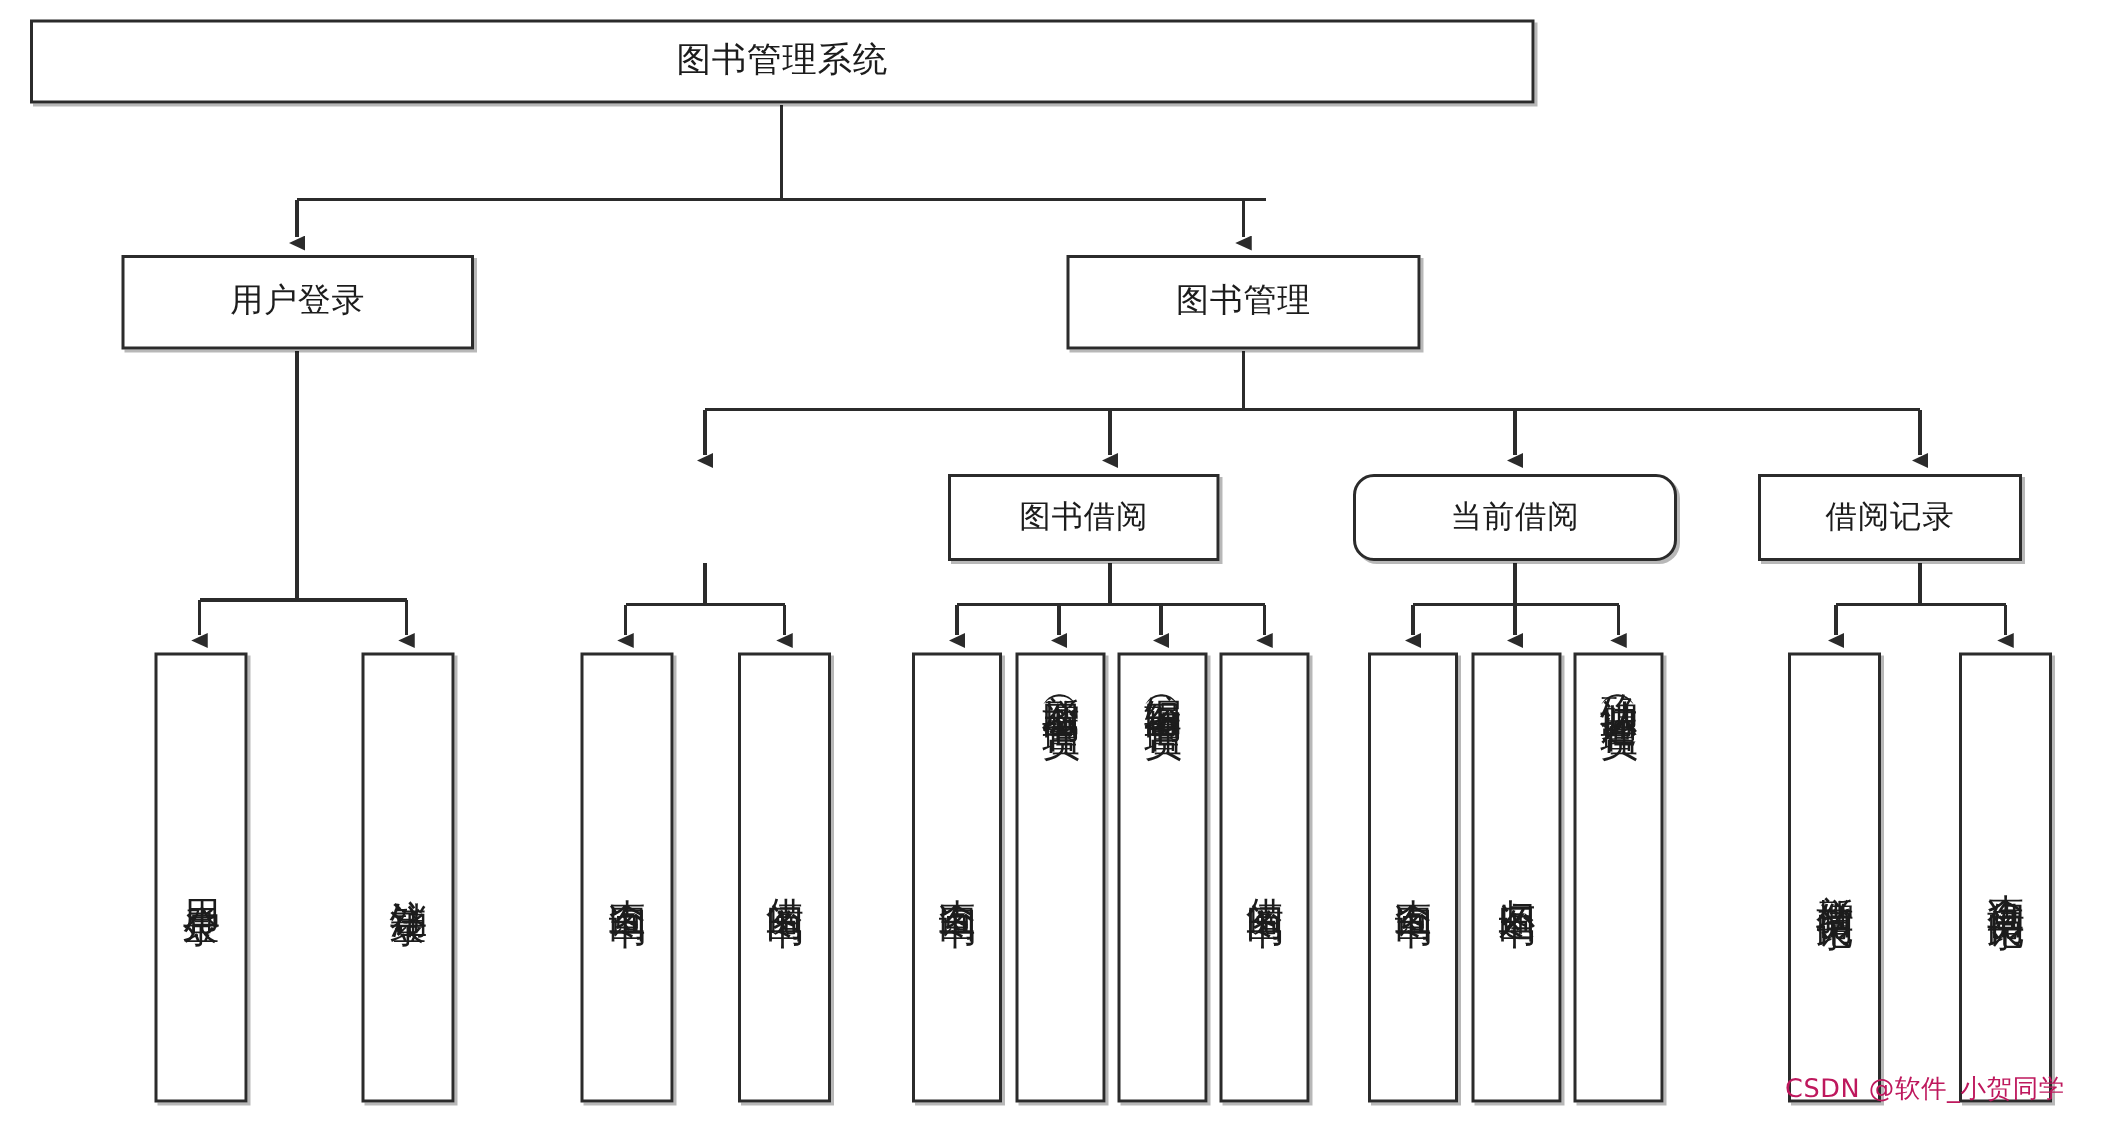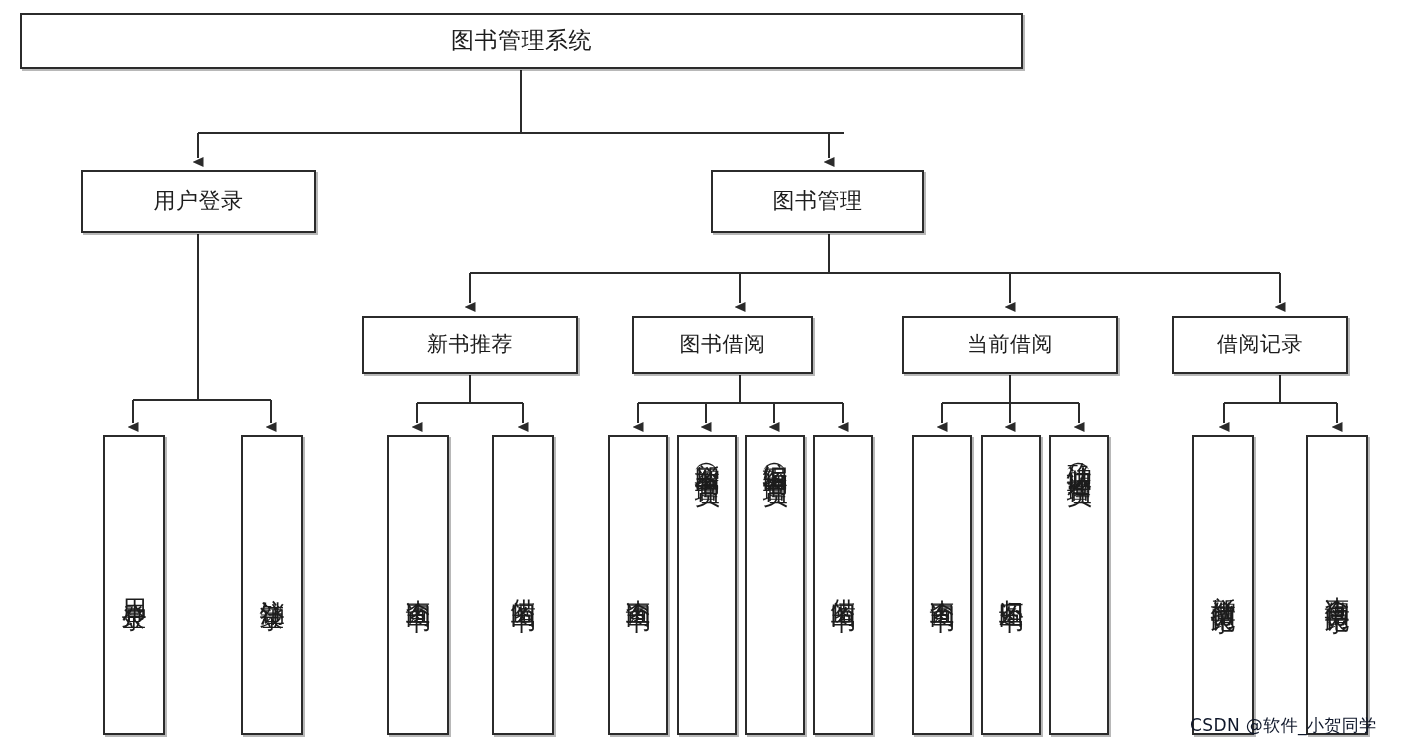--- a/index.html
+++ b/index.html
@@ -64,21 +64,21 @@
     line-height: 1.18;
     letter-spacing: 3px;
     white-space: nowrap;
     height: auto;
   }
   .leaf.centered { align-items: center; padding-top: 0; }
   
   #watermark {
     position: absolute;
     font-size: 17px;
-    color: #0f172a;
+    color: #be185d;
     white-space: nowrap;
     letter-spacing: 0.4px;
   }
 </style>
 </head>
 <body>
 
 <div id="canvas">
 
   <svg id="wires" viewBox="0 0 1405 747" width="1405" height="747">
@@ -132,31 +132,28 @@
     </g>
   </svg>
 
   <div class="node lvl-root" style="left:20px; top:13px; width:1003px; height:56px;">
     <span class="label">图书管理系统</span>
   </div>
 
   <div class="node lvl-2" style="left:81px; top:170px; width:235px; height:63px;">
     <span class="label">用户登录</span>
   </div>
-  <div class="node lvl-2" style="left:711px; top:170px; width:213px; height:63px;">
+  <div class="node lvl-2" style="left:711px; top:170px; width:236px; height:63px;">
     <span class="label">图书管理</span>
   </div>
 
-  <div class="node lvl-3" style="left:362px; top:316px; width:216px; height:58px;">
-    <span class="label">新书推荐</span>
-  </div>
   <div class="node lvl-3" style="left:632px; top:316px; width:181px; height:58px;">
     <span class="label">图书借阅</span>
   </div>
-  <div class="node lvl-3" style="left:902px; top:316px; width:216px; height:58px;">
+  <div class="node lvl-3" style="left:902px; top:316px; width:216px; height:58px;border-radius:14px;">
     <span class="label">当前借阅</span>
   </div>
   <div class="node lvl-3" style="left:1172px; top:316px; width:176px; height:58px;">
     <span class="label">借阅记录</span>
   </div>
 
   <div class="node leaf centered" style="left:103px; top:435px; width:62px; height:300px;">
     <span class="label">用户登录</span>
   </div>
   <div class="node leaf centered" style="left:241px; top:435px; width:62px; height:300px;">

